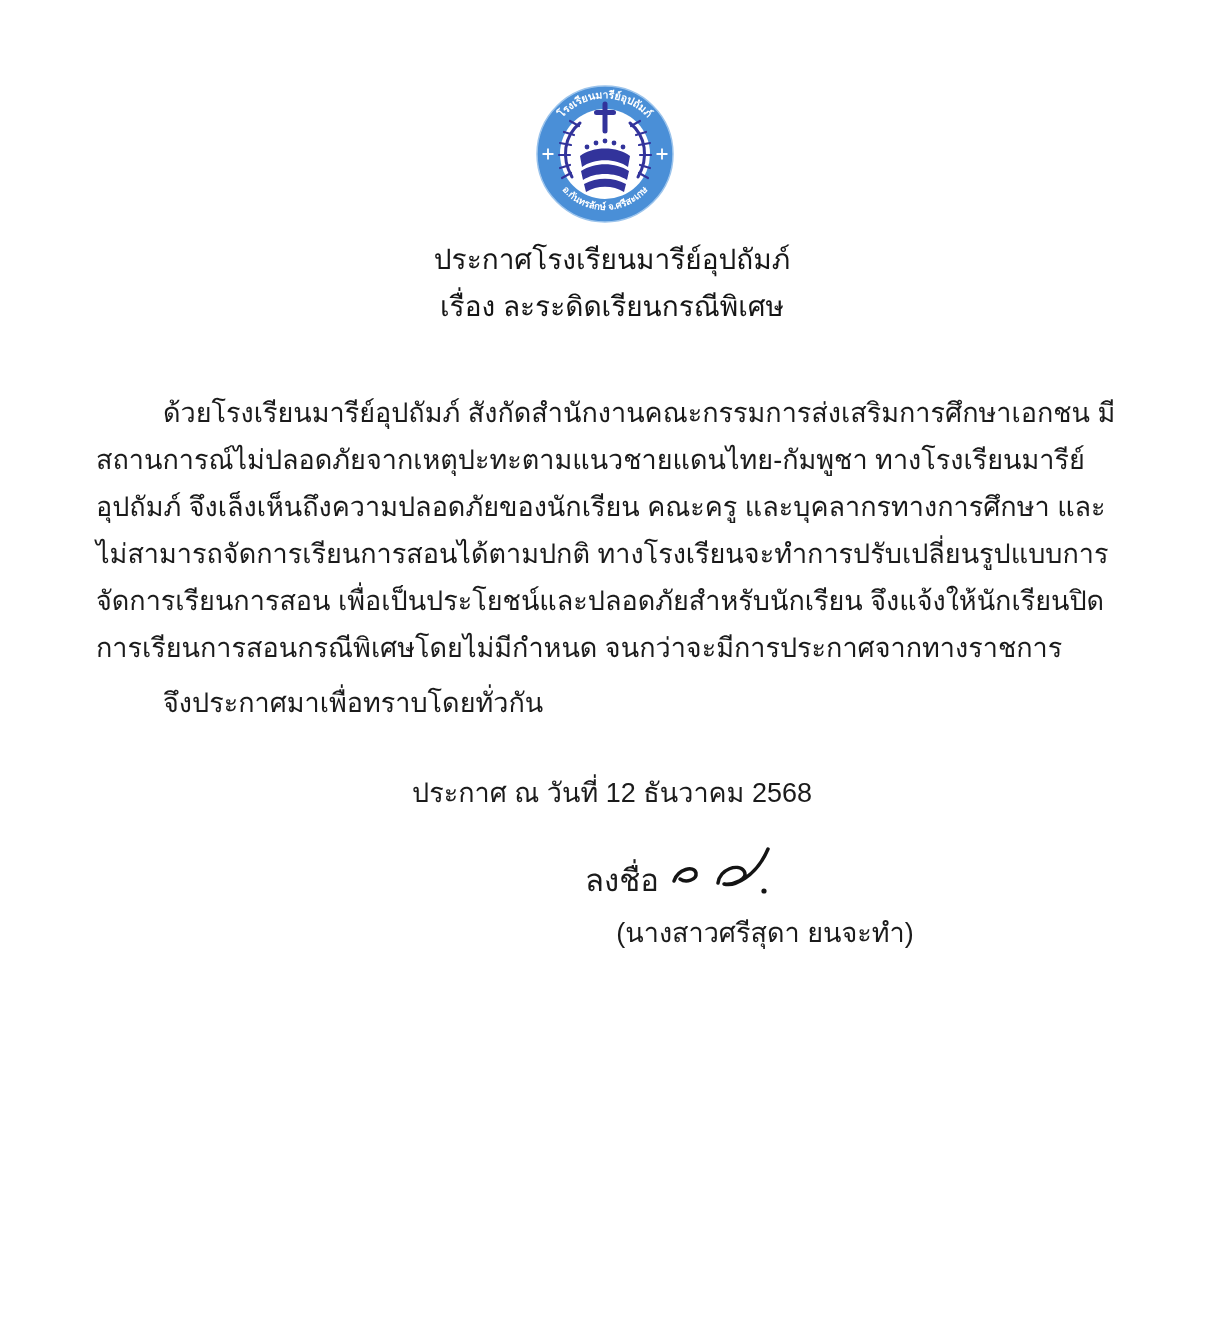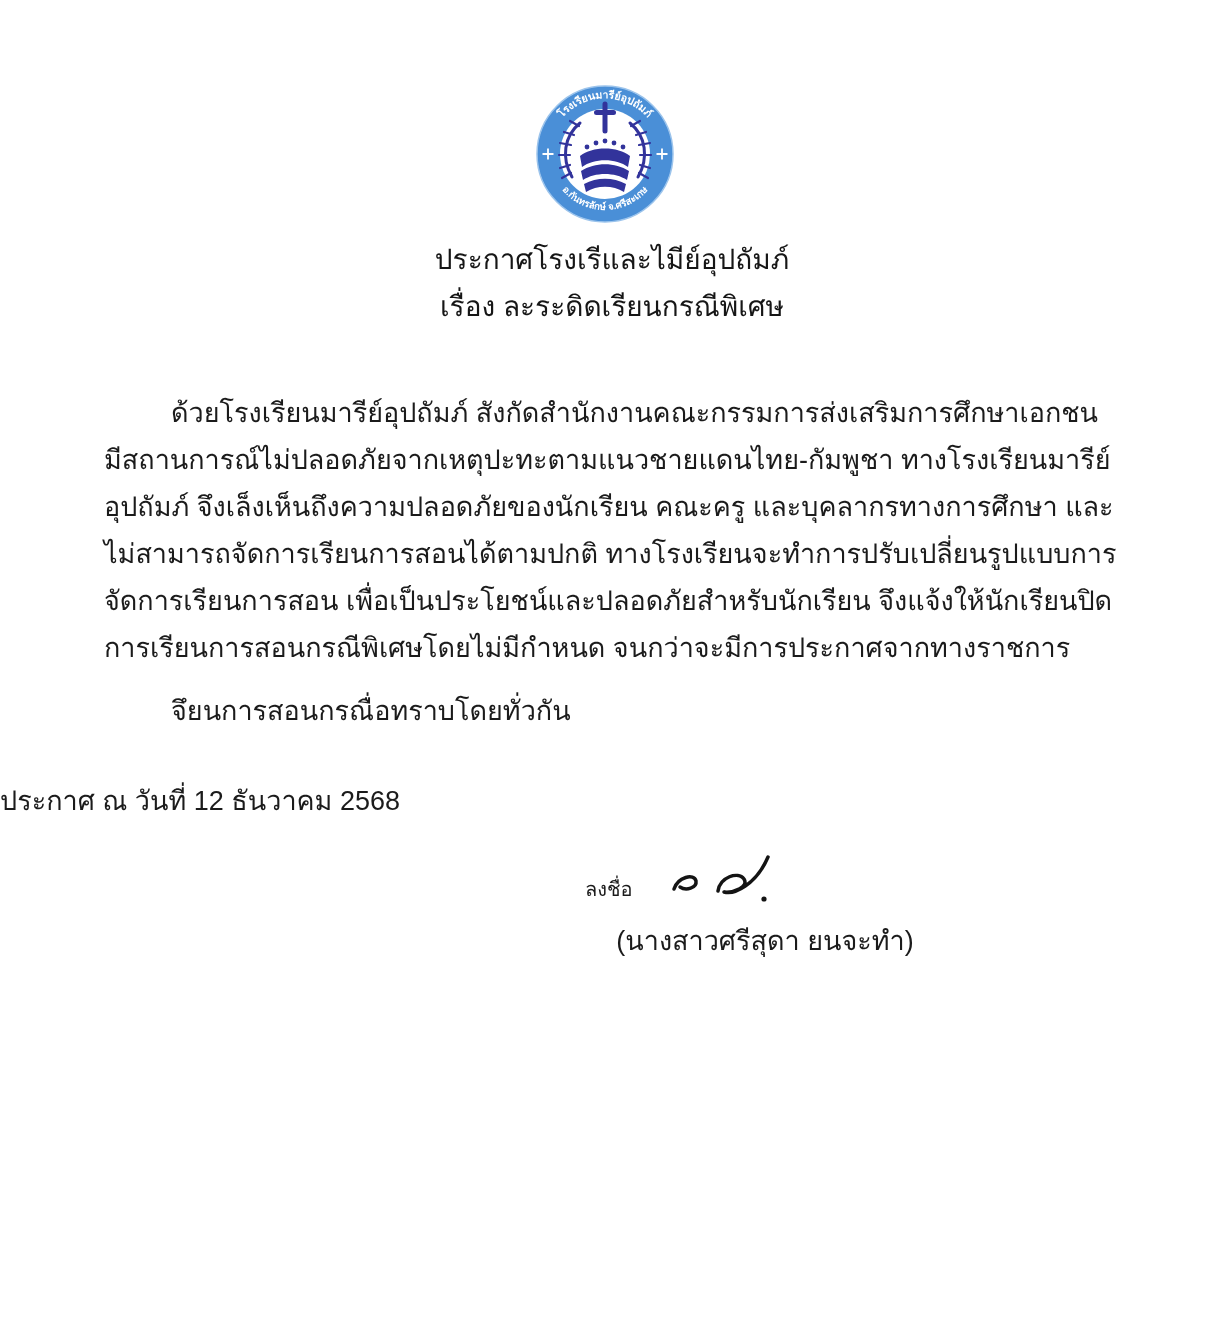--- a/index.html
+++ b/index.html
@@ -21,33 +21,34 @@
     color: #161616;
   }
   .doc-heading { margin-top: 12px; }
 
   .content {
     margin: 60px 88px 0 88px;
     font-size: 27px;
     line-height: 47px;
     text-align: left;
   }
-  .content p { margin: 16px; text-indent: 67px; }
+  .content p { margin: 8px; text-indent: 67px; }
   .p-closing { margin-top: 51px; }
 
   .date-line {
     margin-top: 43px;
+    text-align: center;
     font-size: 27px;
     line-height: 47px;
   }
 
   .sign-area { position: relative; height: 230px; }
   .sign-label {
     position: absolute; left: 585px; top: 48px;
-    font-size: 20px; line-height: 32px;
+    font-size: 31px; line-height: 32px;
   }
   .signature-svg { position: absolute; left: 660px; top: 22px; }
   .sign-name {
     position: absolute; left: 765px; top: 100px;
     transform: translateX(-50%);
     font-size: 27px; line-height: 32px; white-space: nowrap;
   }
   .sign-title {
     position: absolute; left: 770px; top: 143px;
     transform: translateX(-50%);
@@ -91,26 +92,26 @@
           <circle cx="70" cy="57" r="2.4"></circle>
           <circle cx="79" cy="59" r="2.4"></circle>
           <circle cx="88" cy="63" r="2.4"></circle>
         <path d="M45,72 C57,62 83,62 95,72 L93,83 C81,74 59,74 47,83 Z"></path>
         <path d="M46,87 C60,78 80,78 94,87 L92,96 C80,88 60,88 48,96 Z"></path>
         <path d="M49,100 C62,93 78,93 91,100 L89,108 C78,101 62,101 51,108 Z"></path>
       </g>
     </svg>
   </div>
 
-  <div class="doc-heading">ประกาศโรงเรีและไมีย์อุปถัมภ์</div>
+  <div class="doc-heading">ประกาศโรงเรียนมารีย์อุปถัมภ์</div>
   <div class="doc-subject">เรื่อง ละระดิดเรียนกรณีพิเศษ</div>
 
   <div class="content">
     <p>ด้วยโรงเรียนมารีย์อุปถัมภ์ สังกัดสำนักงานคณะกรรมการส่งเสริมการศึกษาเอกชน มีสถานการณ์ไม่​ปลอดภัยจากเหตุปะทะตามแนวชายแดนไทย-กัมพูชา ทางโรงเรียนมารีย์อุปถัมภ์ จึงเล็งเห็นถึงความปลอดภัยของ​นักเรียน คณะครู และบุคลากรทางการศึกษา และไม่สามารถจัดการเรียนการสอนได้ตามปกติ ทางโรงเรียนจะทำ​การปรับเปลี่ยนรูปแบบการจัดการเรียนการสอน เพื่อเป็นประโยชน์และปลอดภัยสำหรับนักเรียน จึงแจ้งให้นักเรียน​ปิดการเรียนการสอนกรณีพิเศษโดยไม่มีกำหนด จนกว่าจะมีการประกาศจากทางราชการ</p>
-    <p class="p-closing">จึยนการสอนกรณื่อทราบโดยทั่วกัน</p>
+    <p class="p-closing">จึงประกาศมาเพื่อทราบโดยทั่วกัน</p>
   </div>
 
   <div class="date-line">ประกาศ ณ วันที่ 12 ธันวาคม 2568</div>
 
   <div class="sign-area">
     <span class="sign-label">ลงชื่อ</span>
     <svg class="signature-svg" width="140" height="70" viewBox="0 0 140 70">
       <g fill="none" stroke="#141414" stroke-width="3.5" stroke-linecap="round" stroke-linejoin="round">
         <path d="M14,42 C18,30 34,26 36,34 C37,41 26,44 20,40"></path>
         <path d="M58,44 C60,30 78,24 84,32 C89,40 74,46 64,45 C74,48 96,38 108,10"></path>

